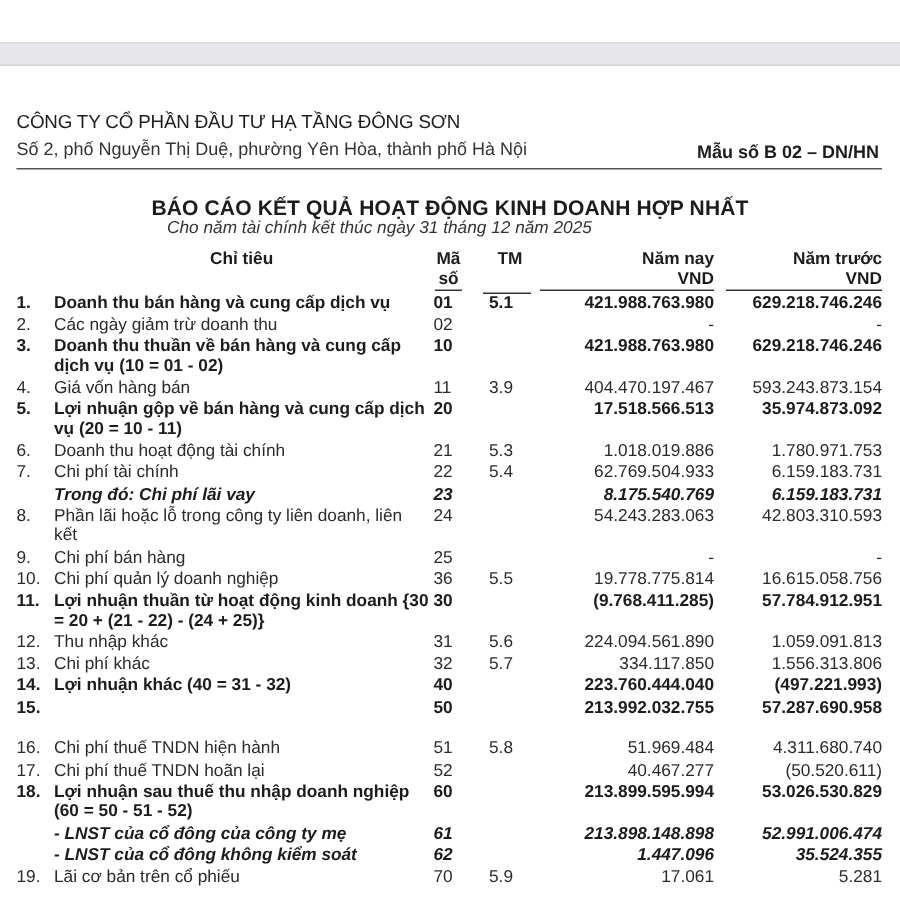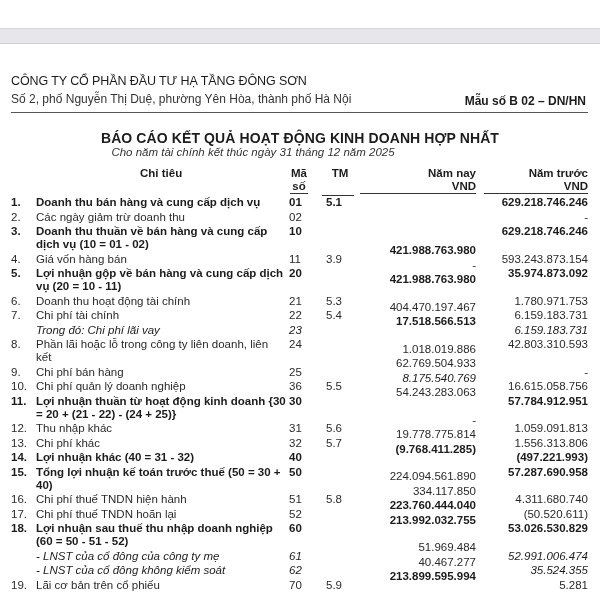--- a/index.html
+++ b/index.html
@@ -28,24 +28,24 @@
   .th-cy { left: 360px; top: 0; width: 116px; text-align: right; line-height: 13px; }
   .th-py { left: 484px; top: 0; width: 104px; text-align: right; line-height: 13px; }
   .th-cy .u, .th-py .u { border-bottom: 1px solid #333; display: block; padding-bottom: 0; }
 
   .rows { position: absolute; left: 0; top: 196px; width: 600px; }
   .row { position: relative; width: 600px; font-size: 11.5px; line-height: 13.2px; }
   .row .num { position: absolute; left: 11px; top: 0; }
   .row .desc { position: absolute; left: 36px; top: 0; width: 250px; }
   .row .code { position: absolute; left: 289px; top: 0; width: 22px; }
   .row .tm { position: absolute; left: 326px; top: 0; width: 30px; }
-  .row .cy { position: absolute; left: 360px; top: 0; width: 116px; text-align: right; margin-top: 48px; }
+  .row .cy { position: absolute; left: 360px; top: 0; width: 116px; text-align: right; }
   .row .py { position: absolute; left: 484px; top: 0; width: 104px; text-align: right; }
   .row.bold { font-weight: bold; }
-  .row.italic { font-style: italic; }
+  .row.italic { font-style: italic; font-weight: bold; }
   .row.italic .desc { left: 36px; }
   .row.h1 { height: 14.5px; }
   .row.h2 { height: 27.5px; }
   .row.plain { color: #2a2a2a; }
 </style>
 </head>
 <body>
 
 <div class="topbar"></div>
 
@@ -191,21 +191,20 @@
     <div class="row bold h1">
       <span class="num">14.</span>
       <span class="desc">Lợi nhuận khác (40 = 31 - 32)</span>
       <span class="code">40</span>
       <span class="tm"></span>
       <span class="cy">223.760.444.040</span>
       <span class="py">(497.221.993)</span>
     </div>
     <div class="row bold h2">
       <span class="num">15.</span>
-      <span class="desc">Tổng lợi nhuận kế toán trước thuế (50 = 30 + 40)</span>
       <span class="code">50</span>
       <span class="tm"></span>
       <span class="cy">213.992.032.755</span>
       <span class="py">57.287.690.958</span>
     </div>
     <div class="row plain h1">
       <span class="num">16.</span>
       <span class="desc">Chi phí thuế TNDN hiện hành</span>
       <span class="code">51</span>
       <span class="tm">5.8</span>

